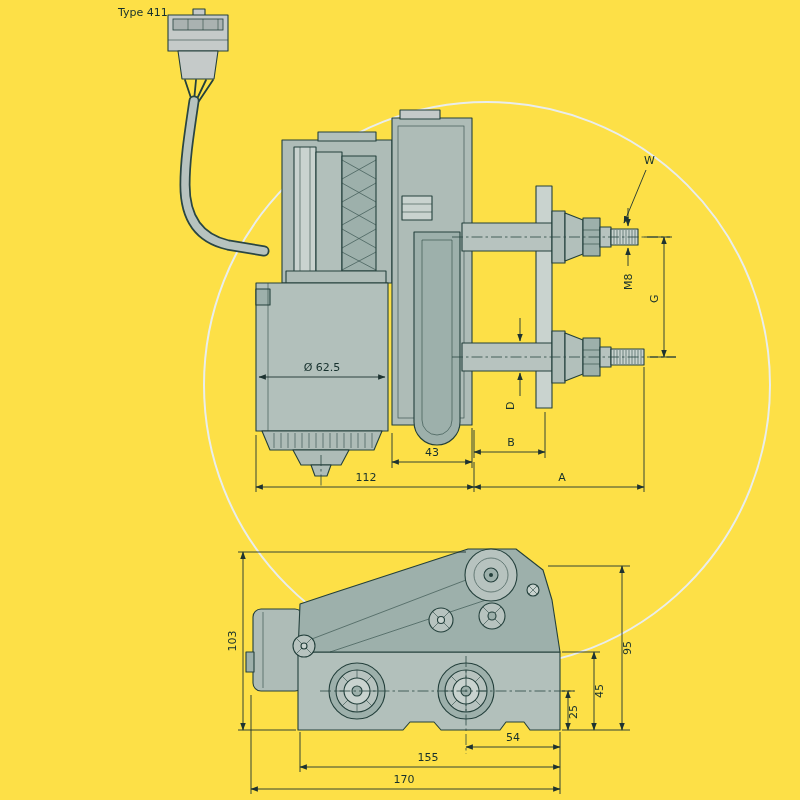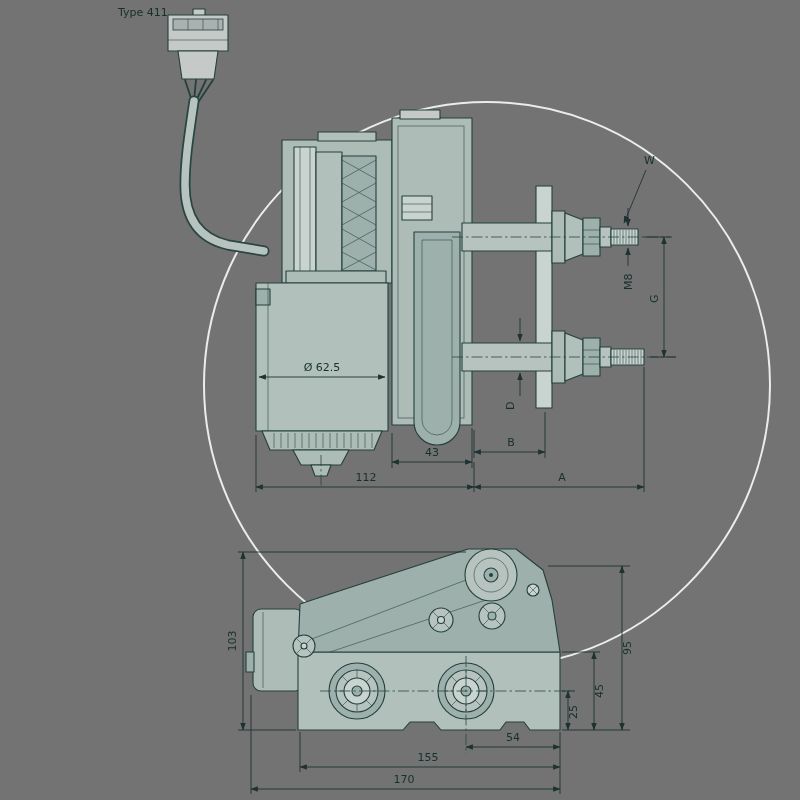--- a/index.html
+++ b/index.html
@@ -1,16 +1,16 @@
 <!DOCTYPE html>
 <html><head>
 <meta charset="utf-8">
 <style>
   html,body{margin:0;padding:0;background:#ffffff;}
-  .stage{position:relative;width:800px;height:800px;background:#737373;overflow:hidden;
+  .stage{position:relative;width:800px;height:800px;background:#fde047;overflow:hidden;
          font-family:"DejaVu Sans",sans-serif;}
   svg{display:block;}
   .fill-main{fill:#b2c0bb;stroke:#24403c;stroke-width:1.1;stroke-linejoin:round;}
   .fill-dark{fill:#9db0ab;stroke:#24403c;stroke-width:1.1;stroke-linejoin:round;}
   .fill-light{fill:#c9d3cf;stroke:#24403c;stroke-width:1.1;stroke-linejoin:round;}
   .fill-plate{fill:#aebcb7;stroke:#24403c;stroke-width:1.1;stroke-linejoin:round;}
   .fill-steel{fill:#b7c3bf;stroke:#24403c;stroke-width:1.1;stroke-linejoin:round;}
   .fill-grey{fill:#c5cac9;stroke:#24403c;stroke-width:1.1;stroke-linejoin:round;}
   .detail{stroke:#24403c;stroke-width:0.7;fill:none;opacity:.8;}
   .dim{stroke:#1e3331;stroke-width:0.9;fill:none;}

